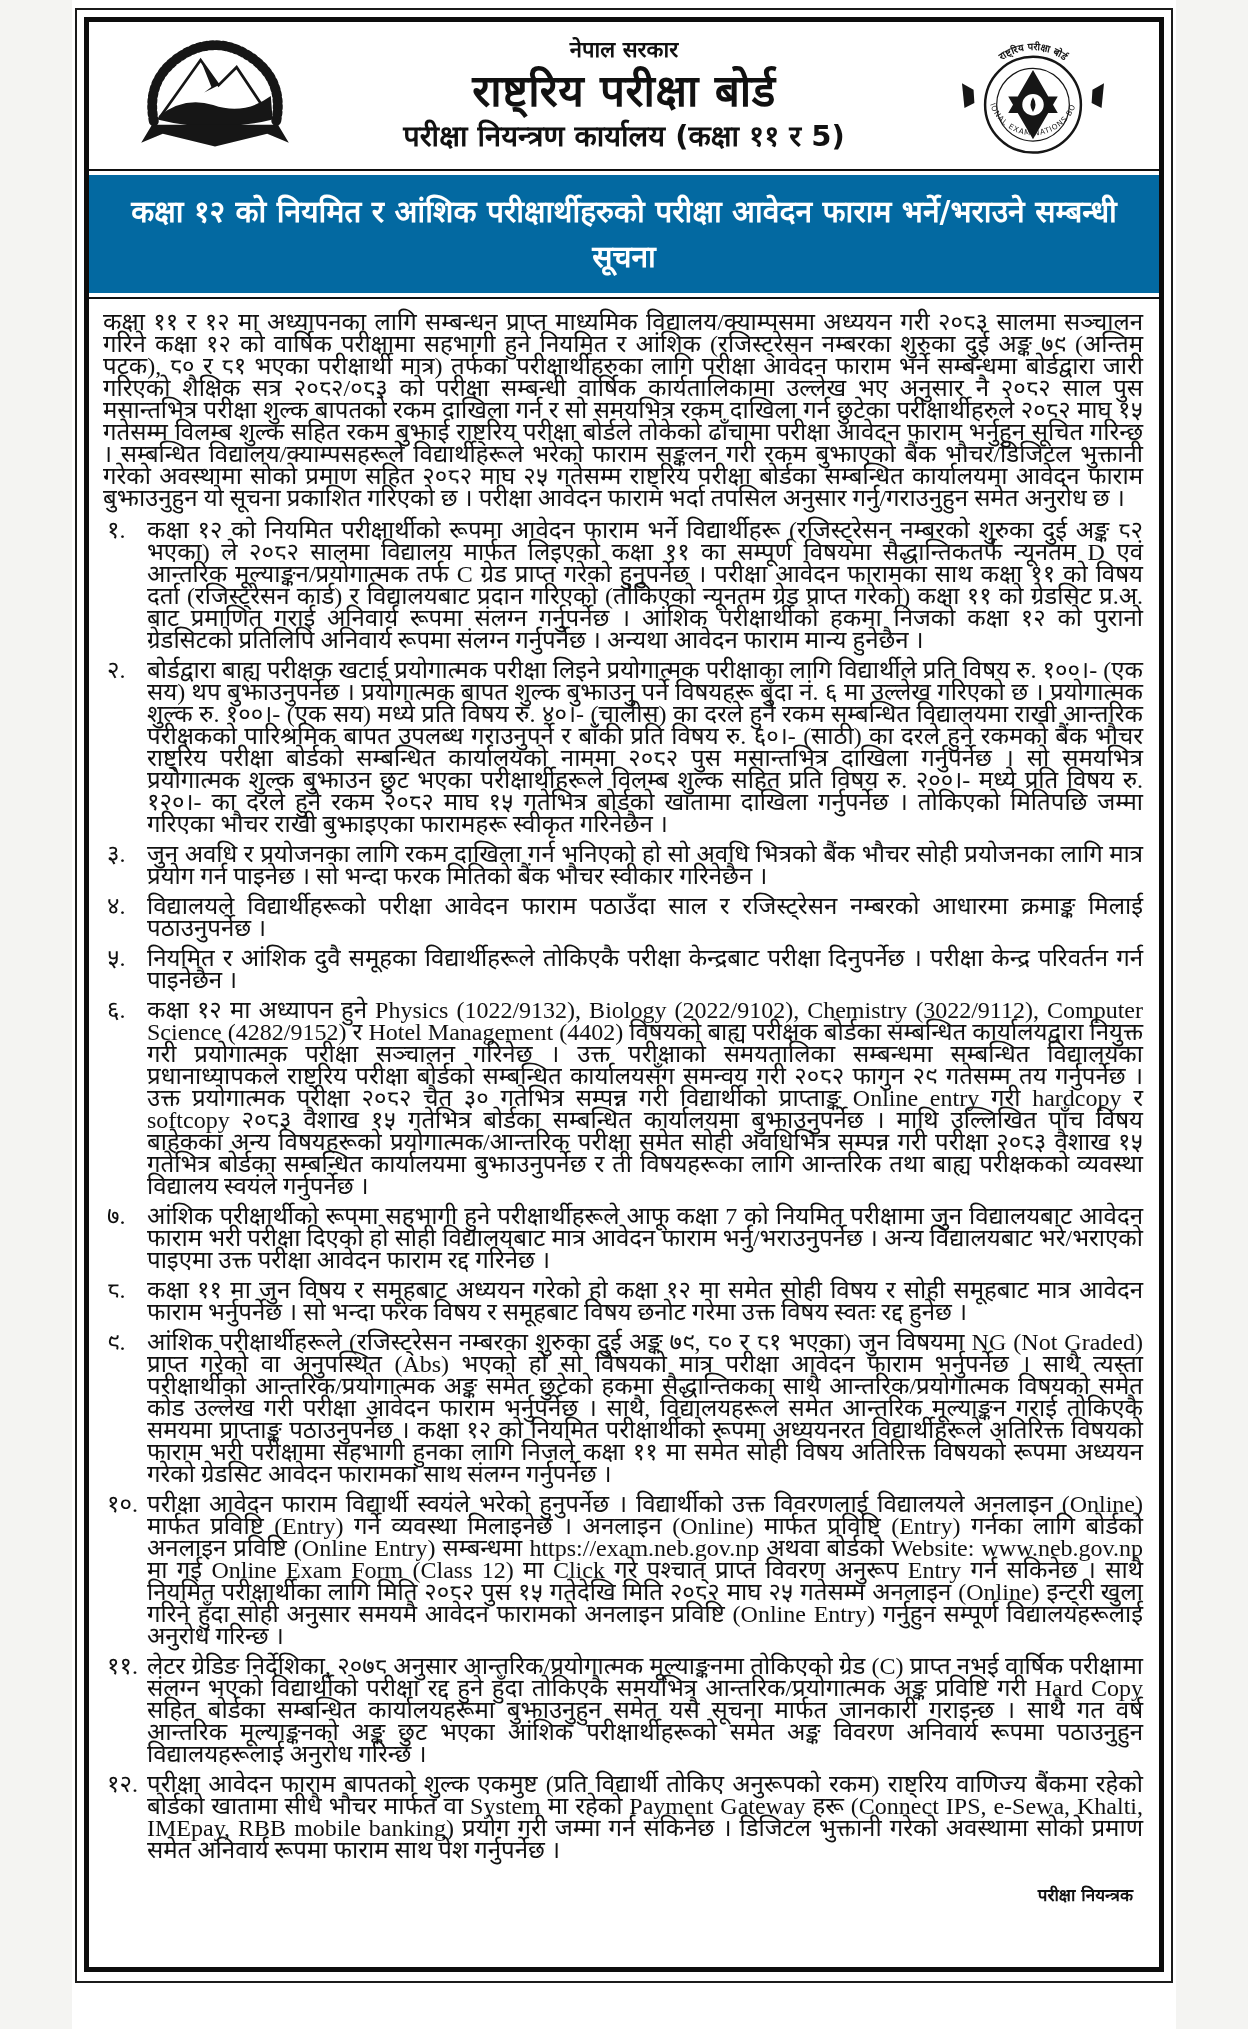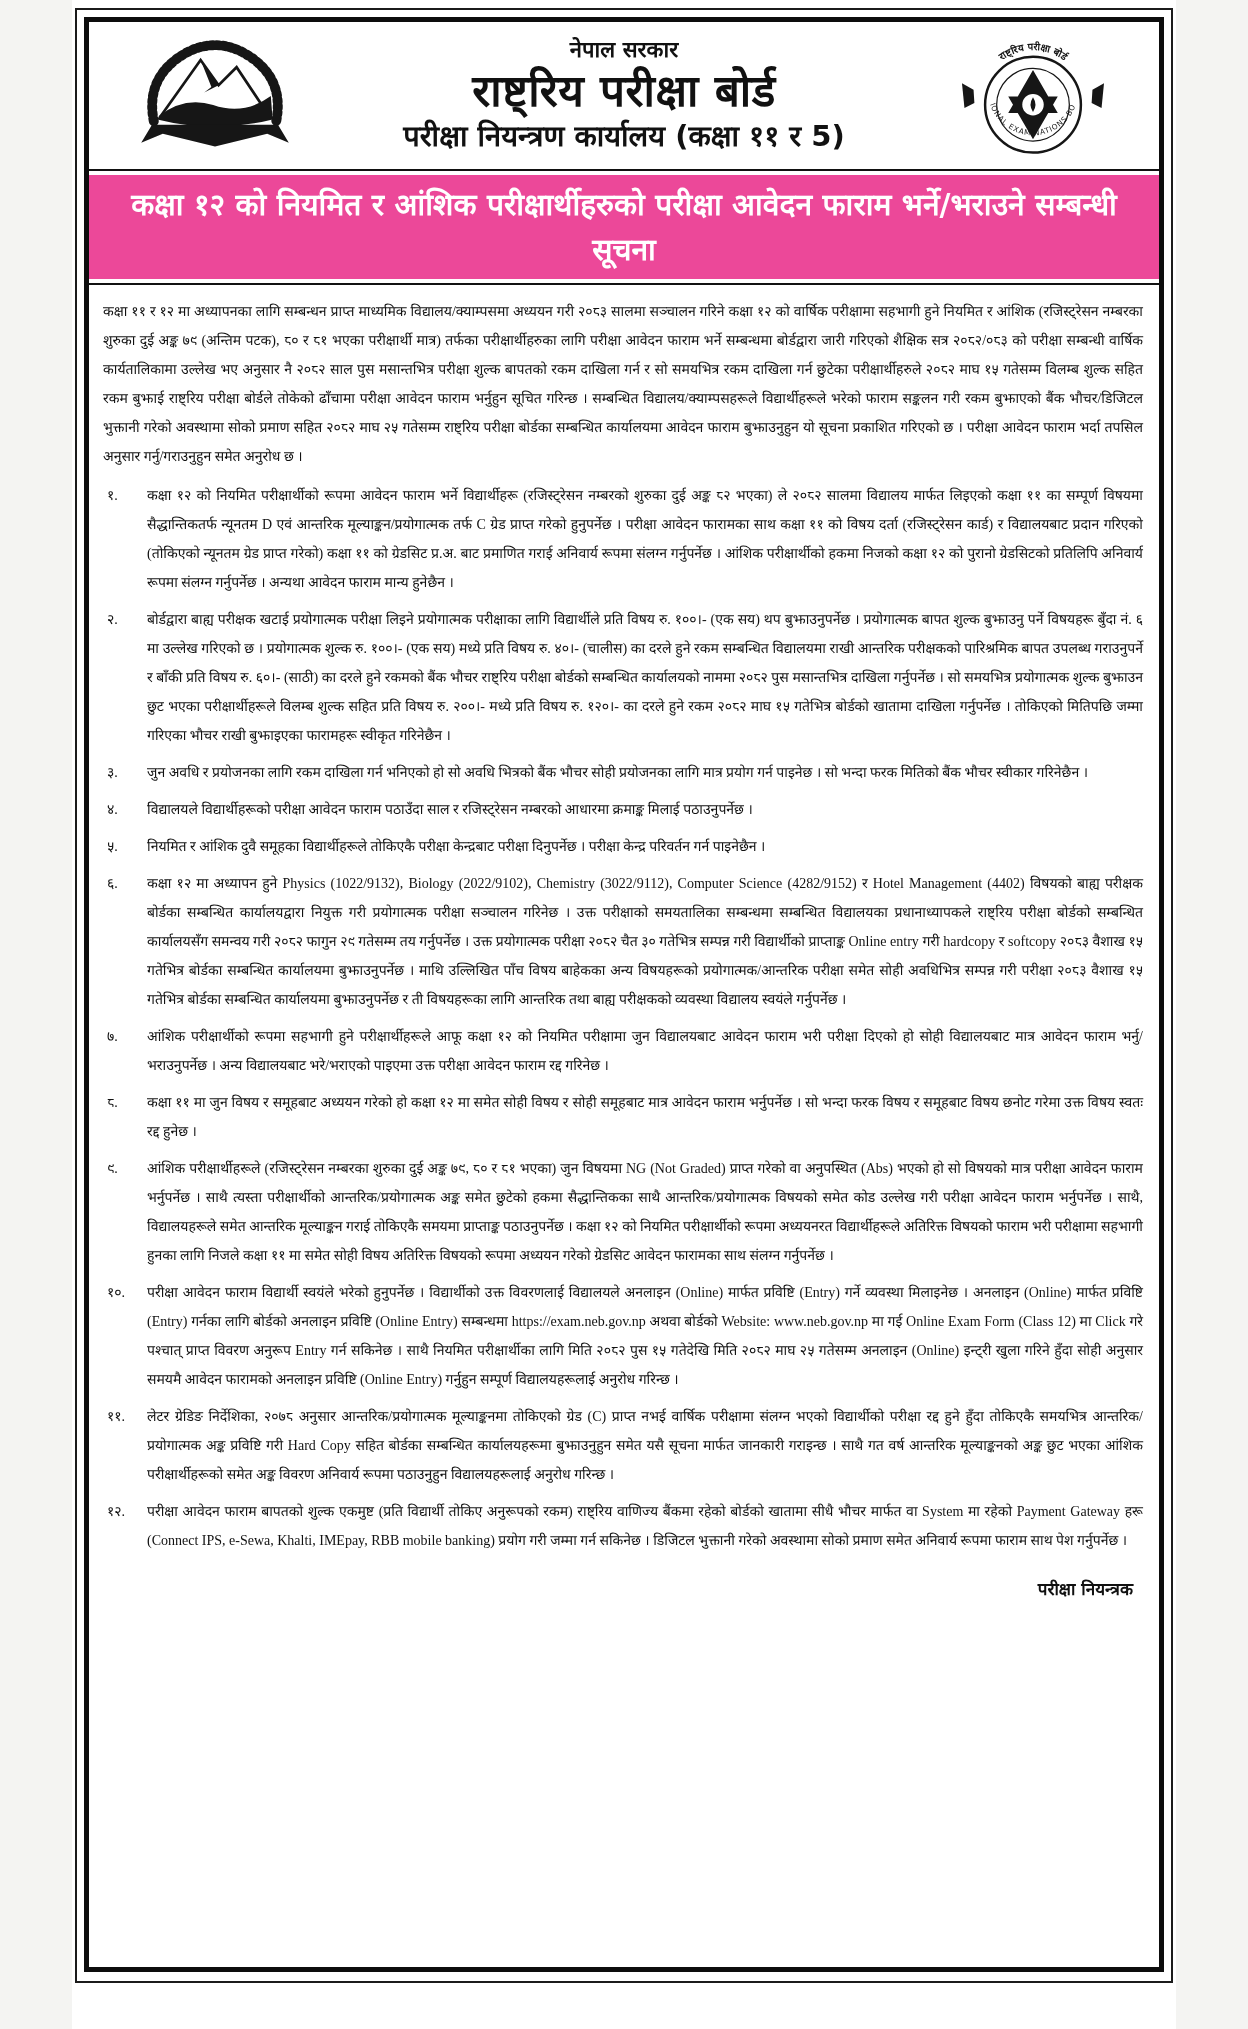--- a/index.html
+++ b/index.html
@@ -24,30 +24,30 @@
   .masthead-center { flex:1; text-align:center; font-family:"DejaVu Sans","Liberation Sans",sans-serif; }
   .gov-line   { font-size:22px; font-weight:bold; line-height:1.25; }
   .board-line { font-size:44px; font-weight:bold; line-height:1.25; letter-spacing:.5px; }
   .office-line{ font-size:29px; font-weight:bold; line-height:1.3; }
   .addr-line  { font-size:20px; font-weight:bold; line-height:1.35; }
 
   .rule { height:2px; background:#111; margin:3px 0 0 0; }
 
   
   .banner {
-    margin-top:4px; background:#ec4899; color:#fff; text-align:center;
+    margin-top:4px; background:#0369a1; color:#fff; text-align:center;
     font-family:"DejaVu Sans","Liberation Sans",sans-serif;
-    font-weight:bold; font-size:30px; line-height:1.5; padding:7px 8px;
+    font-weight:bold; font-size:30px; line-height:1.5; padding:14px 8px;
   }
   .rule-under { height:2px; background:#111; margin:4px 0 0 0; }
 
   
   .notice-body {
     padding:12px 16px 4px 14px; text-align:justify;
-    font-size:14px; line-height:29px;
+    font-size:24px; line-height:22px;
   }
   .intro { margin-bottom:10px; }
 
   .item { display:flex; margin-bottom:8px; }
   .item .num {
     flex:0 0 44px; font-weight:normal; white-space:nowrap; padding-left:4px;
   }
   .item .item-text { flex:1; }
   .item .item-text p + p { margin-top:10px; }
 
@@ -154,21 +154,21 @@
         <div class="item">
           <span class="num">६.</span>
           <div class="item-text">
               <p>कक्षा १२ मा अध्यापन हुने Physics (1022/9132), Biology (2022/9102), Chemistry (3022/9112), Computer Science (4282/9152) र Hotel Management (4402) विषयको बाह्य परीक्षक बोर्डका सम्बन्धित कार्यालयद्वारा नियुक्त गरी प्रयोगात्मक परीक्षा सञ्चालन गरिनेछ । उक्त परीक्षाको समयतालिका सम्बन्धमा सम्बन्धित विद्यालयका प्रधानाध्यापकले राष्ट्रिय परीक्षा बोर्डको सम्बन्धित कार्यालयसँग समन्वय गरी २०८२ फागुन २९ गतेसम्म तय गर्नुपर्नेछ । उक्त प्रयोगात्मक परीक्षा २०८२ चैत ३० गतेभित्र सम्पन्न गरी विद्यार्थीको प्राप्ताङ्क Online entry गरी hardcopy र softcopy २०८३ वैशाख १५ गतेभित्र बोर्डका सम्बन्धित कार्यालयमा बुझाउनुपर्नेछ । माथि उल्लिखित पाँच विषय बाहेकका अन्य विषयहरूको प्रयोगात्मक/आन्तरिक परीक्षा समेत सोही अवधिभित्र सम्पन्न गरी परीक्षा २०८३ वैशाख १५ गतेभित्र बोर्डका सम्बन्धित कार्यालयमा बुझाउनुपर्नेछ र ती विषयहरूका लागि आन्तरिक तथा बाह्य परीक्षकको व्यवस्था विद्यालय स्वयंले गर्नुपर्नेछ ।</p>
             </div>
         </div>
 
         <div class="item">
           <span class="num">७.</span>
           <div class="item-text">
-              <p>आंशिक परीक्षार्थीको रूपमा सहभागी हुने परीक्षार्थीहरूले आफू कक्षा १२ को नियमित परीक्षामा जुन विद्यालयबाट आवेदन फाराम भरी परीक्षा दिएको हो सोही विद्यालयबाट मात्र आवेदन फाराम भर्नु/भराउनुपर्नेछ । अन्य विद्यालयबाट भरे/भराएको पाइएमा उक्त परीक्षा आवेदन फाराम रद्द गरिनेछ ।</p>
+              <p>आंशिक परीक्षार्थीको रूपमा सहभागी हुने परीक्षार्थीहरूले आफू कक्षा 7 को नियमित परीक्षामा जुन विद्यालयबाट आवेदन फाराम भरी परीक्षा दिएको हो सोही विद्यालयबाट मात्र आवेदन फाराम भर्नु/भराउनुपर्नेछ । अन्य विद्यालयबाट भरे/भराएको पाइएमा उक्त परीक्षा आवेदन फाराम रद्द गरिनेछ ।</p>
             </div>
         </div>
 
         <div class="item">
           <span class="num">८.</span>
           <div class="item-text">
               <p>कक्षा ११ मा जुन विषय र समूहबाट अध्ययन गरेको हो कक्षा १२ मा समेत सोही विषय र सोही समूहबाट मात्र आवेदन फाराम भर्नुपर्नेछ । सो भन्दा फरक विषय र समूहबाट विषय छनोट गरेमा उक्त विषय स्वतः रद्द हुनेछ ।</p>
             </div>
         </div>
 

